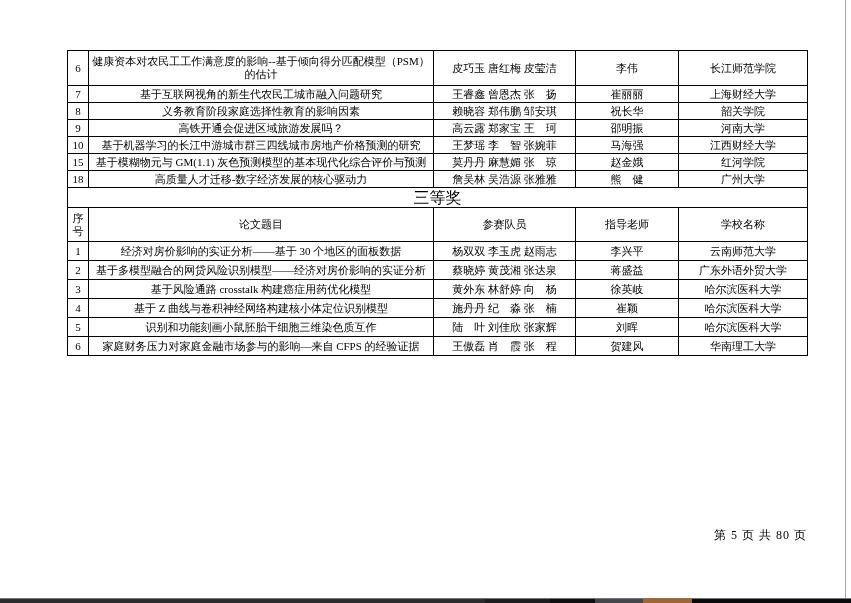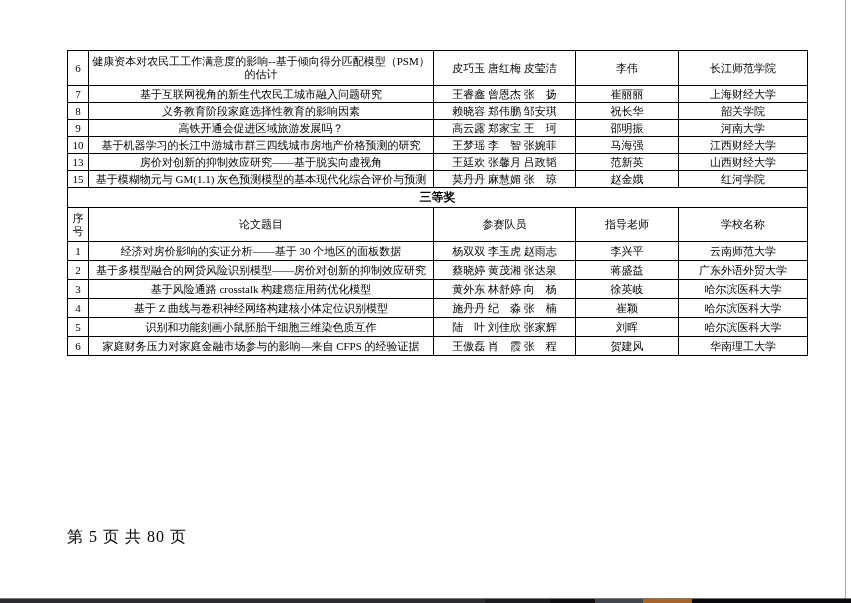--- a/index.html
+++ b/index.html
@@ -17,26 +17,26 @@
   }
   td {
     border:1px solid #000;
     font-size:11px; line-height:13px;
     text-align:center; vertical-align:middle;
     padding:1px 2px; overflow:hidden;
     word-break:break-word;
   }
   tr.single { height:17px; }
   tr.tall   { height:35px; }
-  .section-row td { font-weight:bold; font-size:12px; height:17px; }
+  .section-row td { font-weight:normal; font-size:16px; height:17px; }
   .header-row td  { height:31px; font-size:11px; }
   #rows2 tr { height:19px; }
   .footer {
     position:absolute; left:67px; top:527px; width:740px;
-    text-align:left; font-size:16px; letter-spacing:1px;
+    text-align:right; font-size:12px; letter-spacing:1px;
   }
   .page-edge {
     position:absolute; left:845px; top:0; width:1px; height:598px;
     background:#a8a8a8;
   }
   .bottom-bar {
     position:absolute; left:0; top:598px; height:5px; width:851px;
     display:flex; border-top:1px solid #777; box-sizing:border-box;
   }
   .bottom-bar div { height:100%; }
@@ -84,32 +84,32 @@
           <td>河南大学</td>
         </tr>
         <tr class="single">
           <td>10</td>
           <td>基于机器学习的长江中游城市群三四线城市房地产价格预测的研究</td>
           <td>王梦瑶 李　智 张婉菲</td>
           <td>马海强</td>
           <td>江西财经大学</td>
         </tr>
         <tr class="single">
-          <td>13</td>
-          <td>房价对创新的抑制效应研究——基于脱实向虚视角</td>
-          <td>王廷欢 张馨月 吕政韬</td>
-          <td>范新英</td>
-          <td>山西财经大学</td>
-        </tr>
-        <tr class="single">
           <td>15</td>
           <td>基于模糊物元与 GM(1.1) 灰色预测模型的基本现代化综合评价与预测</td>
           <td>莫丹丹 麻慧媚 张　琼</td>
           <td>赵金娥</td>
           <td>红河学院</td>
+        </tr>
+        <tr class="single">
+          <td>18</td>
+          <td>高质量人才迁移-数字经济发展的核心驱动力</td>
+          <td>詹吴林 吴浩源 张雅雅</td>
+          <td>熊　健</td>
+          <td>广州大学</td>
         </tr>
       </tbody>
     <tbody>
       <tr class="section-row">
         <td colspan="5">三等奖</td>
       </tr>
     </tbody>
     <tbody>
       <tr class="header-row">
         <td>序号</td>
@@ -122,21 +122,21 @@
     <tbody id="rows2">
         <tr class="single">
           <td>1</td>
           <td>经济对房价影响的实证分析——基于 30 个地区的面板数据</td>
           <td>杨双双 李玉虎 赵雨志</td>
           <td>李兴平</td>
           <td>云南师范大学</td>
         </tr>
         <tr class="single">
           <td>2</td>
-          <td>基于多模型融合的网贷风险识别模型——房价对创新的抑制效应研究</td>
+          <td>基于多模型融合的网贷风险识别模型——经济对房价影响的实证分析</td>
           <td>蔡晓婷 黄茂湘 张达泉</td>
           <td>蒋盛益</td>
           <td>广东外语外贸大学</td>
         </tr>
         <tr class="single">
           <td>3</td>
           <td>基于风险通路 crosstalk 构建癌症用药优化模型</td>
           <td>黄外东 林舒婷 向　杨</td>
           <td>徐英岐</td>
           <td>哈尔滨医科大学</td>

